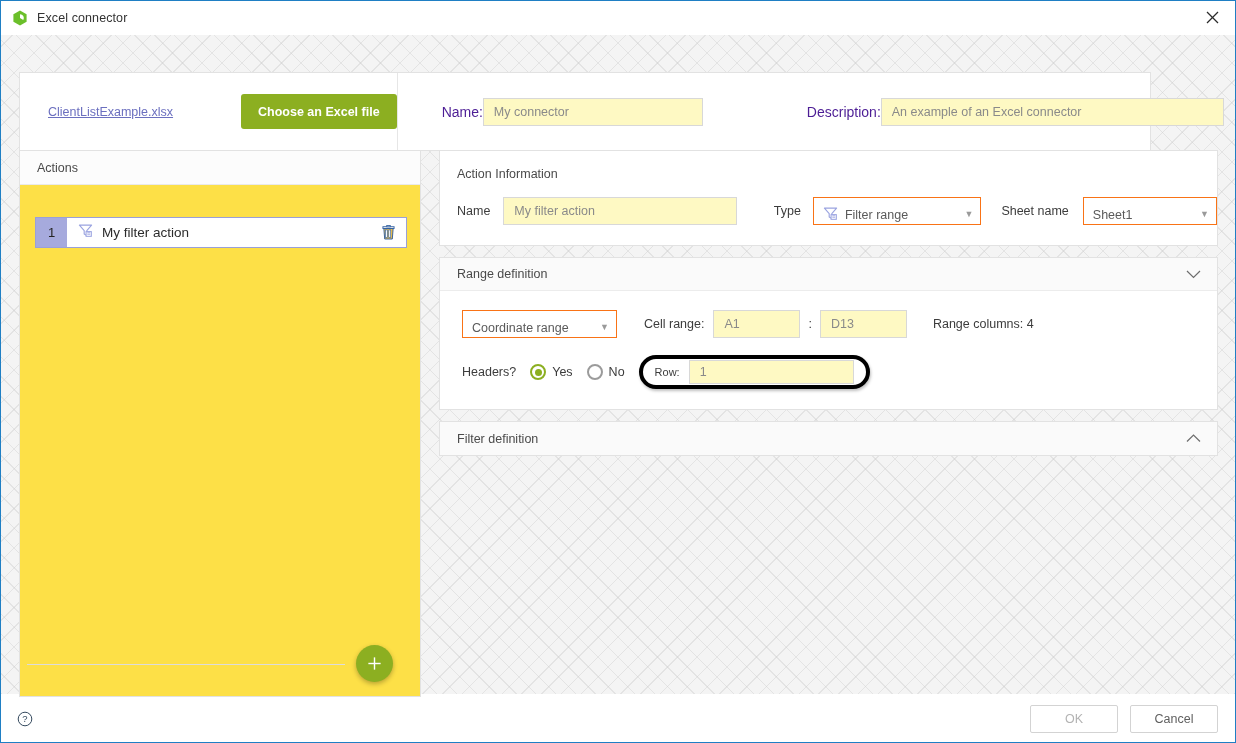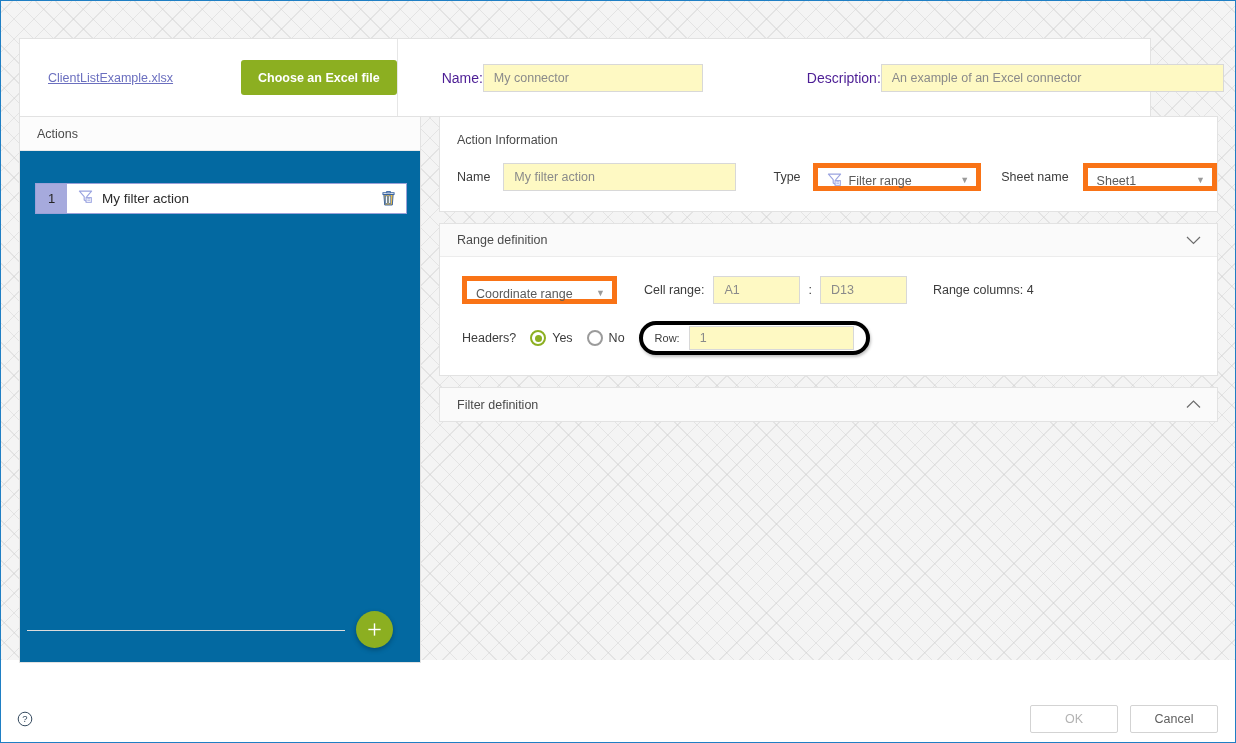--- a/index.html
+++ b/index.html
@@ -131,21 +131,21 @@
   #name-field-wrap { margin-left: 44px; }
   #name-field { width: 220px; }
   #desc-field-wrap { margin-left: 104px; }
   #desc-field { width: 343px; }
 
   
   .actions-panel {
     position: absolute;
     left: 18px; top: 115px;
     width: 402px; height: 547px;
-    background: #0369a1;
+    background: #fde047;
     border: 1px solid #e2e2e2;
   }
   .actions-head {
     height: 34px;
     border-bottom: 1px solid #eaeaea;
     display: flex;
     align-items: center;
     padding-left: 17px;
     background: #fcfcfc;
   }
@@ -233,21 +233,21 @@
     padding: 16px 0 20px 17px;
   }
   .info-label {
     font-size: 12.5px;
     color: #3c3c3c;
     white-space: nowrap;
   }
   #aname-field { width: 244px; margin-left: 13px; }
 
   .combo {
-    border: 5px solid #f97316;
+    border: 1px solid #f97316;
     background: #ffffff;
     height: 28px;
     display: flex;
     align-items: center;
     padding: 7px 7px 0 9px;
     font-size: 12.5px;
     color: #5a5a5a;
     cursor: pointer;
     position: relative;
     gap: 7px;
@@ -379,20 +379,36 @@
     font-family: "Liberation Sans", sans-serif;
     border-radius: 2px;
   }
   .fbtn.disabled { color: #b3b3b3; cursor: default; }
 </style>
 </head>
 <body>
 
 <div class="window">
 
+  <div class="titlebar">
+    <span class="app-icon">
+      <svg width="16" height="16" viewBox="0 0 16 16">
+        <path d="M8 0.6 L14.6 4.3 L14.6 11.7 L8 15.4 L1.4 11.7 L1.4 4.3 Z" fill="#6bbf2a"></path>
+        <path d="M8 4.2 L8 8 L11.3 9.9 A3.8 3.8 0 0 0 8 4.2 Z" fill="#ffffff"></path>
+        <path d="M8 8 L4.7 9.9 A3.8 3.8 0 0 0 11.3 9.9 Z" fill="#ffffff" opacity="0"></path>
+      </svg>
+    </span>
+    <span class="title-text">Excel connector</span>
+    <div class="close-btn">
+      <svg width="13" height="13" viewBox="0 0 13 13">
+        <line x1="1" y1="1" x2="12" y2="12" stroke="#2b2b2b" stroke-width="1.2"></line>
+        <line x1="12" y1="1" x2="1" y2="12" stroke="#2b2b2b" stroke-width="1.2"></line>
+      </svg>
+    </div>
+  </div>
 
   <div class="body-area">
 
     <div class="header-card">
       <div class="file-zone">
         <a class="file-link">ClientListExample.xlsx</a>
         <button class="choose-btn">Choose an Excel file</button>
       </div>
 
       <div class="hdr-field" id="name-field-wrap">

